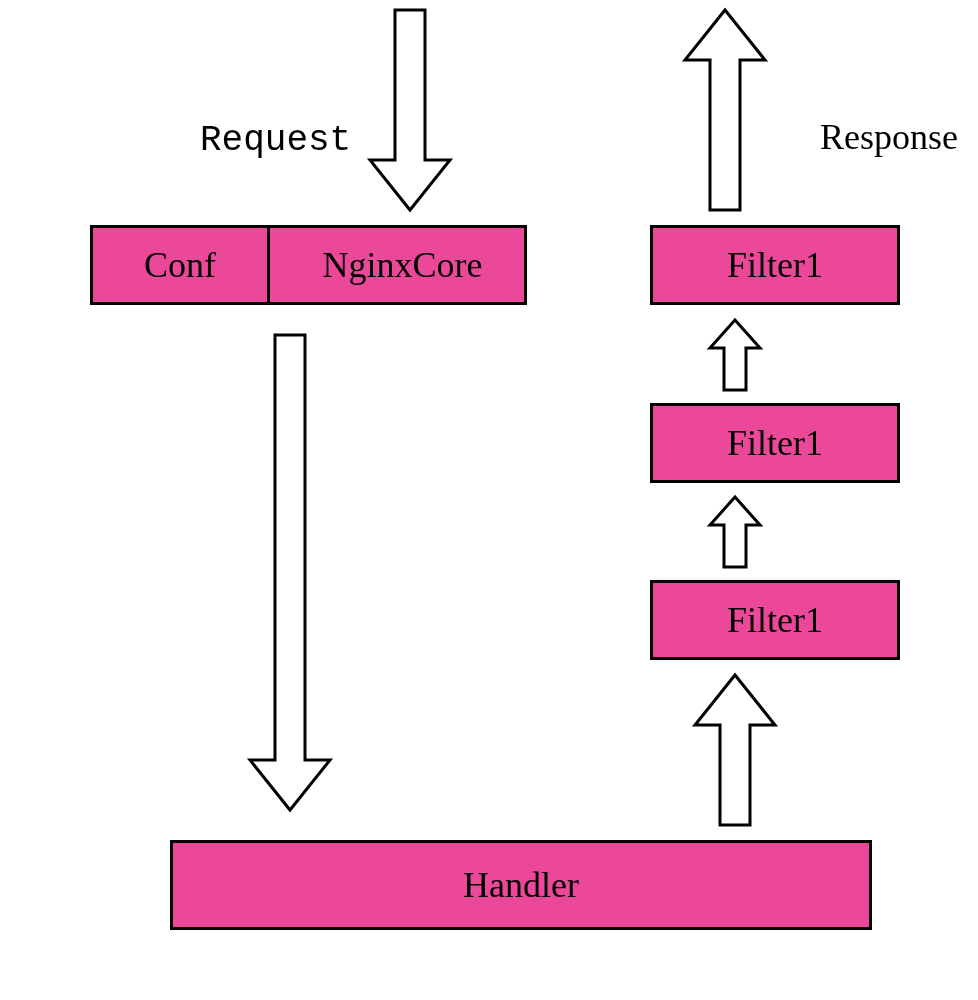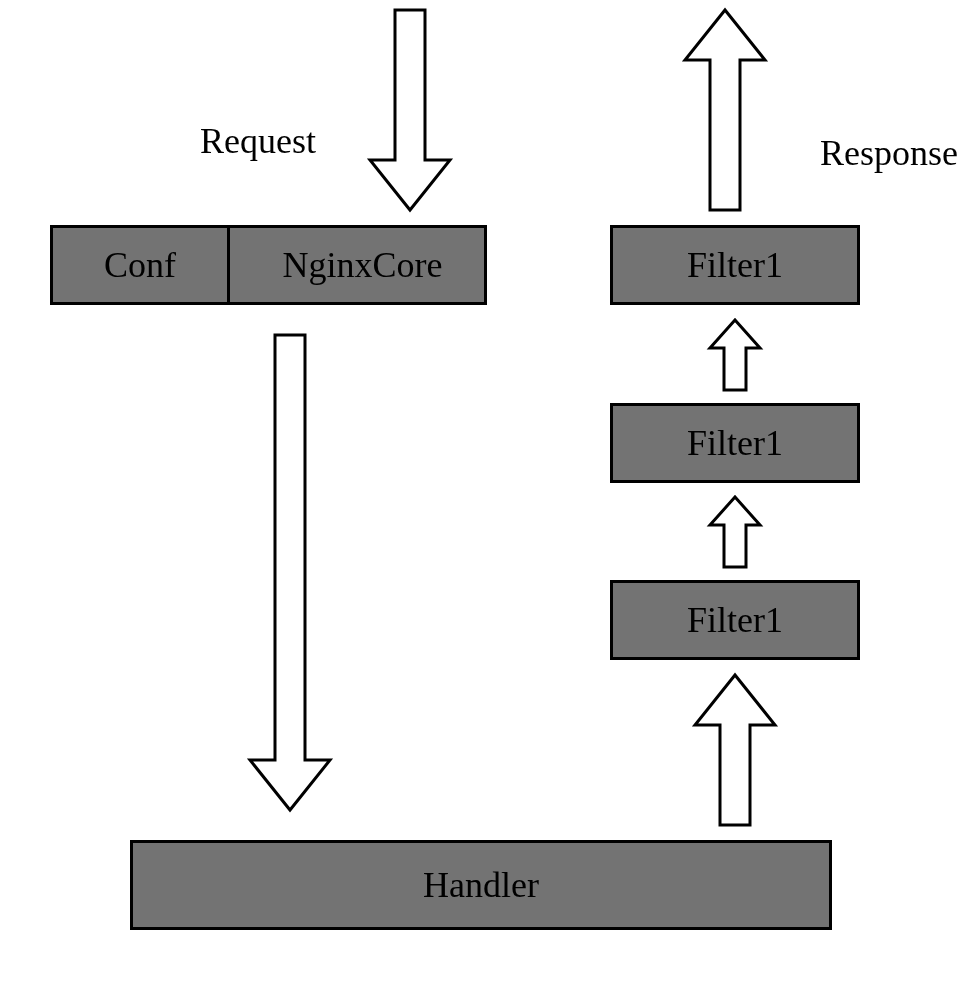--- a/index.html
+++ b/index.html
@@ -10,40 +10,41 @@
     body {
       width: 978px;
       height: 1000px;
       background: white;
       font-family: "Times New Roman", serif;
       position: relative;
     }
     .box {
       position: absolute;
       border: 3px solid black;
-      background: #737373;
+      background: #ec4899;
       display: flex;
       align-items: center;
       justify-content: center;
       font-size: 36px;
+      margin-left: 40px;
     }
     .label {
       position: absolute;
       font-size: 36px;
     }
     .arrow-container {
       position: absolute;
     }
   </style>
 </head>
 <body>
 
-<div class="label" style="left:200px; top:120px;">Request</div>
+<div class="label" style="left:200px; top:120px;font-family:Liberation Mono, monospace;">Request</div>
 
-<div class="label" style="left:820px; top:132px;">Response</div>
+<div class="label" style="left:820px; top:116px;">Response</div>
 
 <div class="arrow-container" style="left:360px; top:5px;">
   <svg width="100" height="210">
     <path d="M 35 5 L 65 5 L 65 155 L 90 155 L 50 205 L 10 155 L 35 155 Z" fill="white" stroke="black" stroke-width="3"></path>
   </svg>
 </div>
 
 <div class="arrow-container" style="left:675px; top:5px;">
   <svg width="100" height="210">
     <path d="M 35 205 L 65 205 L 65 55 L 90 55 L 50 5 L 10 55 L 35 55 Z" fill="white" stroke="black" stroke-width="3"></path>

